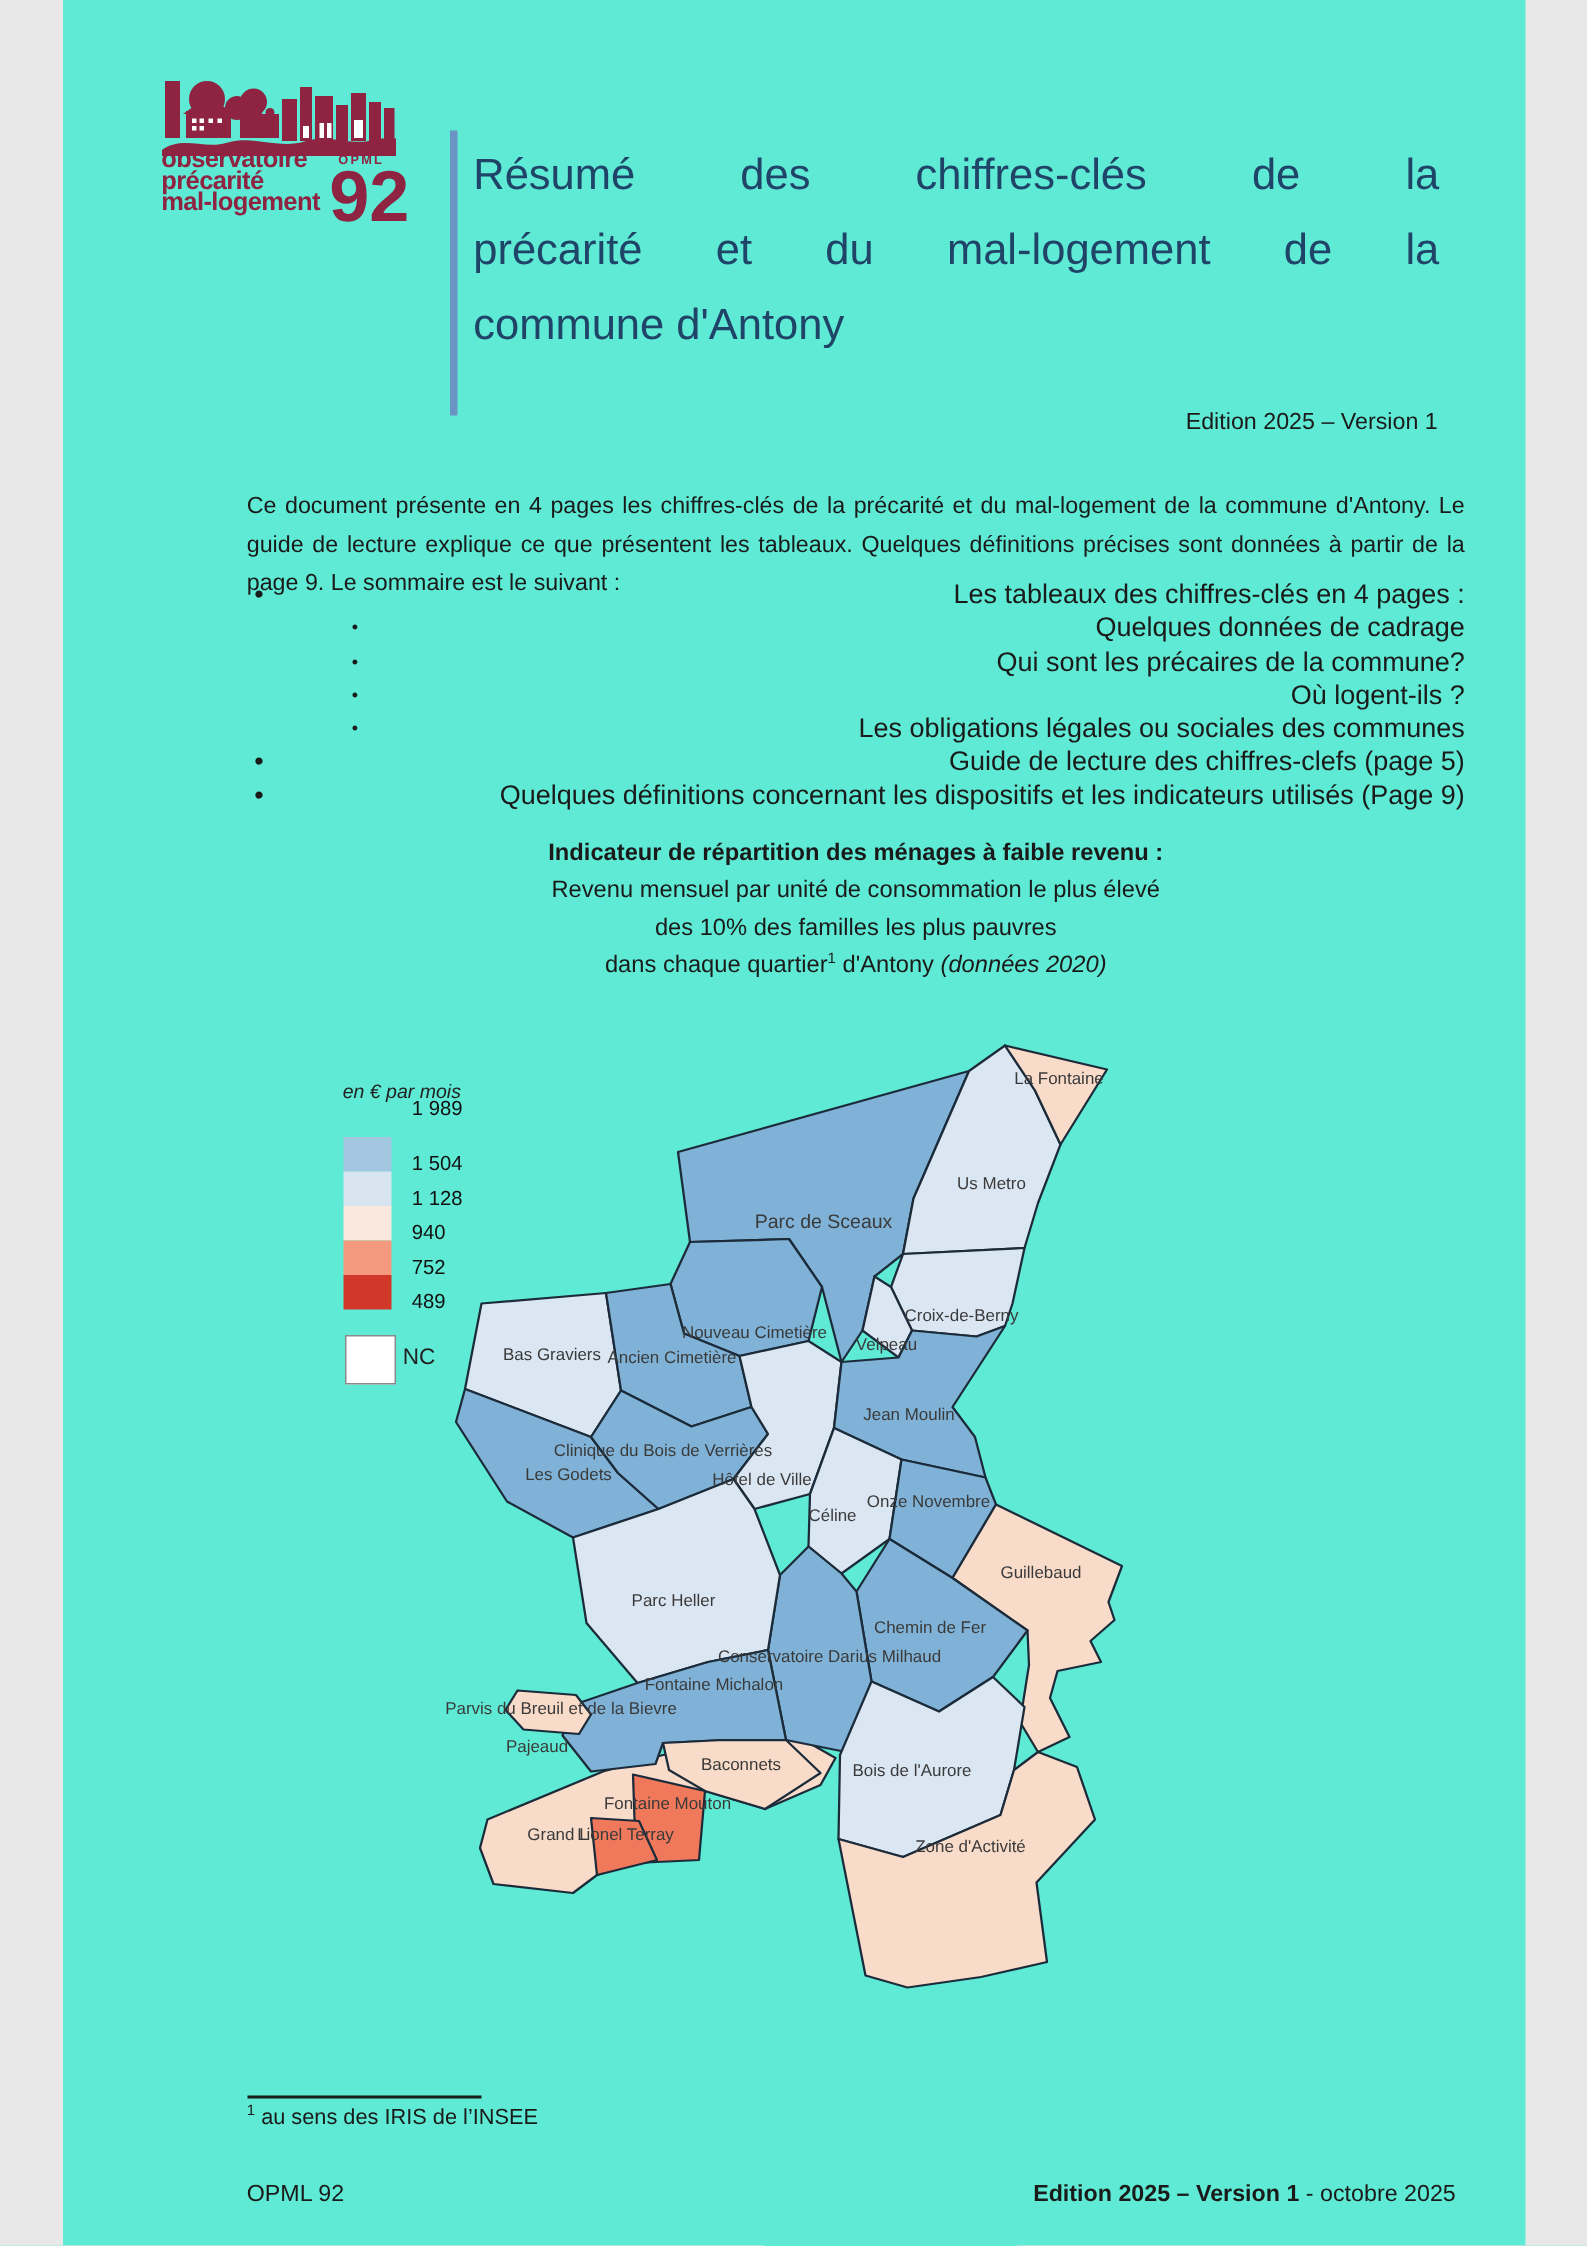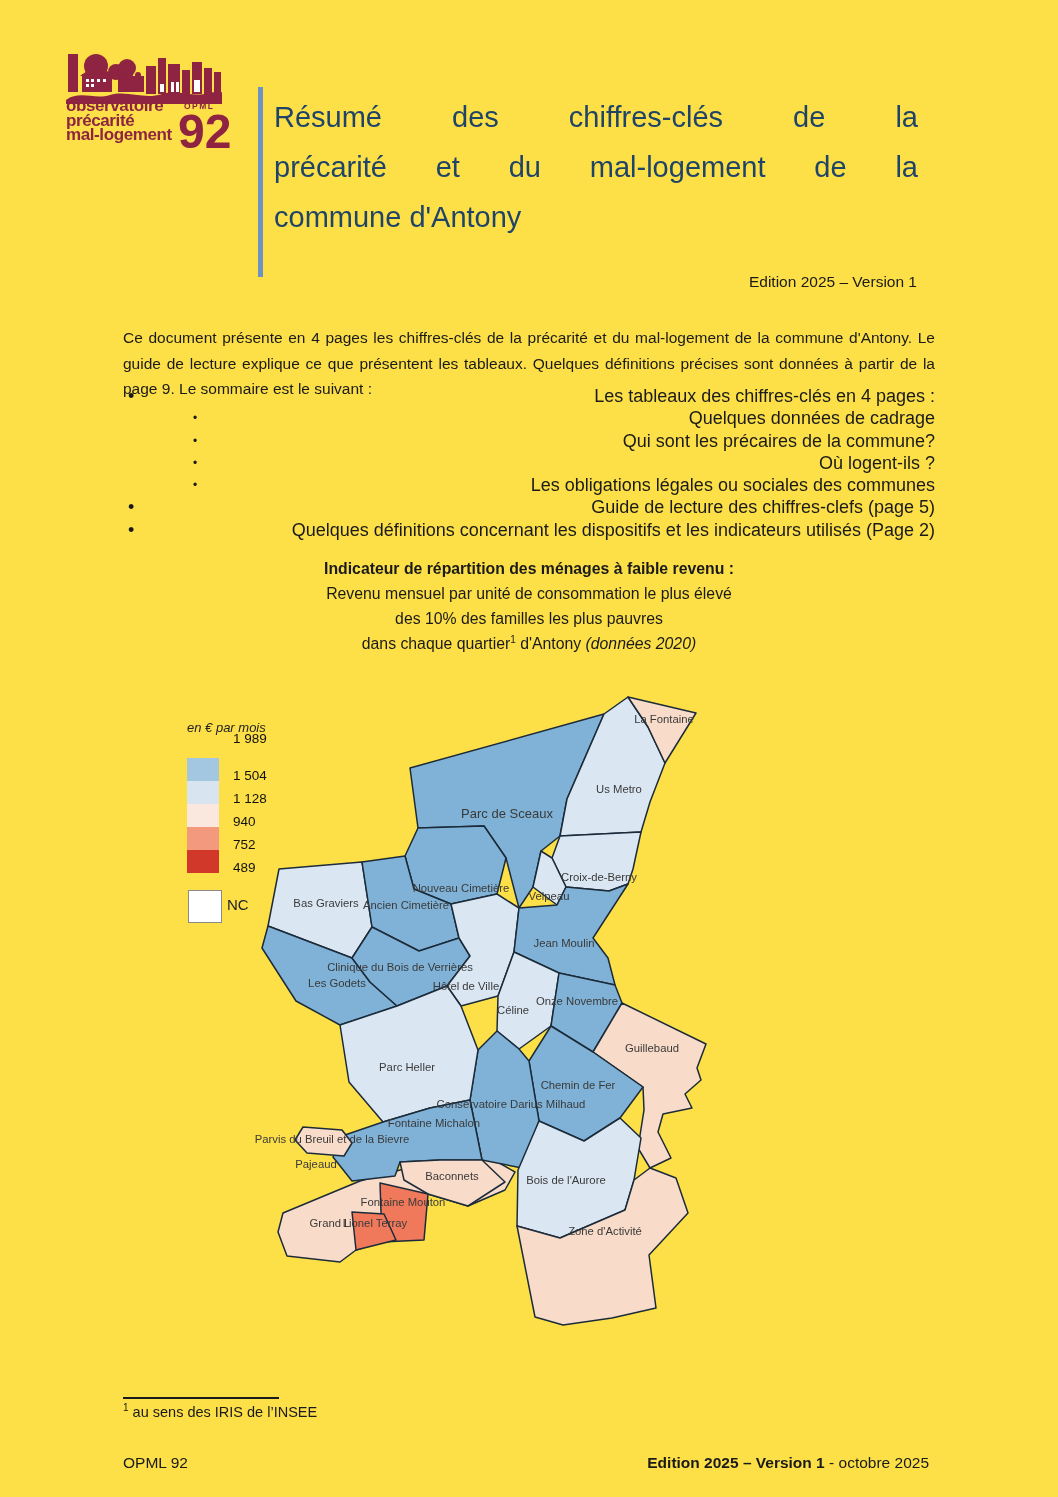--- a/index.html
+++ b/index.html
@@ -1,16 +1,16 @@
 <!DOCTYPE html>
 <html><head>
 <meta charset="utf-8">
 <style>
   html,body{margin:0;padding:0;background:#e8e8e8;}
-  .page{position:relative;width:1058px;height:1497px;background:#fde047;margin:0 auto;
+  .page{position:relative;width:975px;height:1497px;background:#5eead4;margin:0 auto;
         font-family:"Liberation Sans",sans-serif;color:#1a1a1a;overflow:hidden;text-decoration:underline;}
   .abs{position:absolute;}
 
   
   .logo-text{position:absolute;left:66px;top:99px;color:#8E2342;font-weight:bold;
              font-size:17px;line-height:14.5px;letter-spacing:-0.4px;}
   .logo-opml{position:absolute;left:184px;top:101px;color:#8E2342;font-size:8.5px;
              font-weight:bold;letter-spacing:1.5px;}
   .logo-92{position:absolute;left:178px;top:104px;color:#8E2342;font-size:48px;font-weight:bold;}
 
@@ -117,21 +117,21 @@
 
   <div class="intro">Ce document présente en 4 pages les chiffres-clés de la précarité et du mal-logement de la commune d'Antony. Le guide de lecture explique ce que présentent les tableaux. Quelques définitions précises sont données à partir de la page 9. Le sommaire est le suivant :</div>
 
   <div class="bullets">
     <div class="b-item lv1">Les tableaux des chiffres-clés en 4 pages :</div>
     <div class="b-item lv2">Quelques données de cadrage</div>
     <div class="b-item lv2">Qui sont les précaires de la commune?</div>
     <div class="b-item lv2">Où logent-ils ?</div>
     <div class="b-item lv2">Les obligations légales ou sociales des communes</div>
     <div class="b-item lv1">Guide de lecture des chiffres-clefs (page 5)</div>
-    <div class="b-item lv1">Quelques définitions concernant les dispositifs et les indicateurs utilisés (Page 2)</div>
+    <div class="b-item lv1">Quelques définitions concernant les dispositifs et les indicateurs utilisés (Page 9)</div>
   </div>
 
   <div class="map-heading">
     <div class="h1">Indicateur de répartition des ménages à faible revenu :</div>
     <div>Revenu mensuel par unité de consommation le plus élevé</div>
     <div>des 10% des familles les plus pauvres</div>
     <div><span>dans chaque quartier</span><sup>1</sup><span> d'Antony </span><span class="it">(données 2020)</span></div>
   </div>
 
   <div class="legend-title">en € par mois</div>

